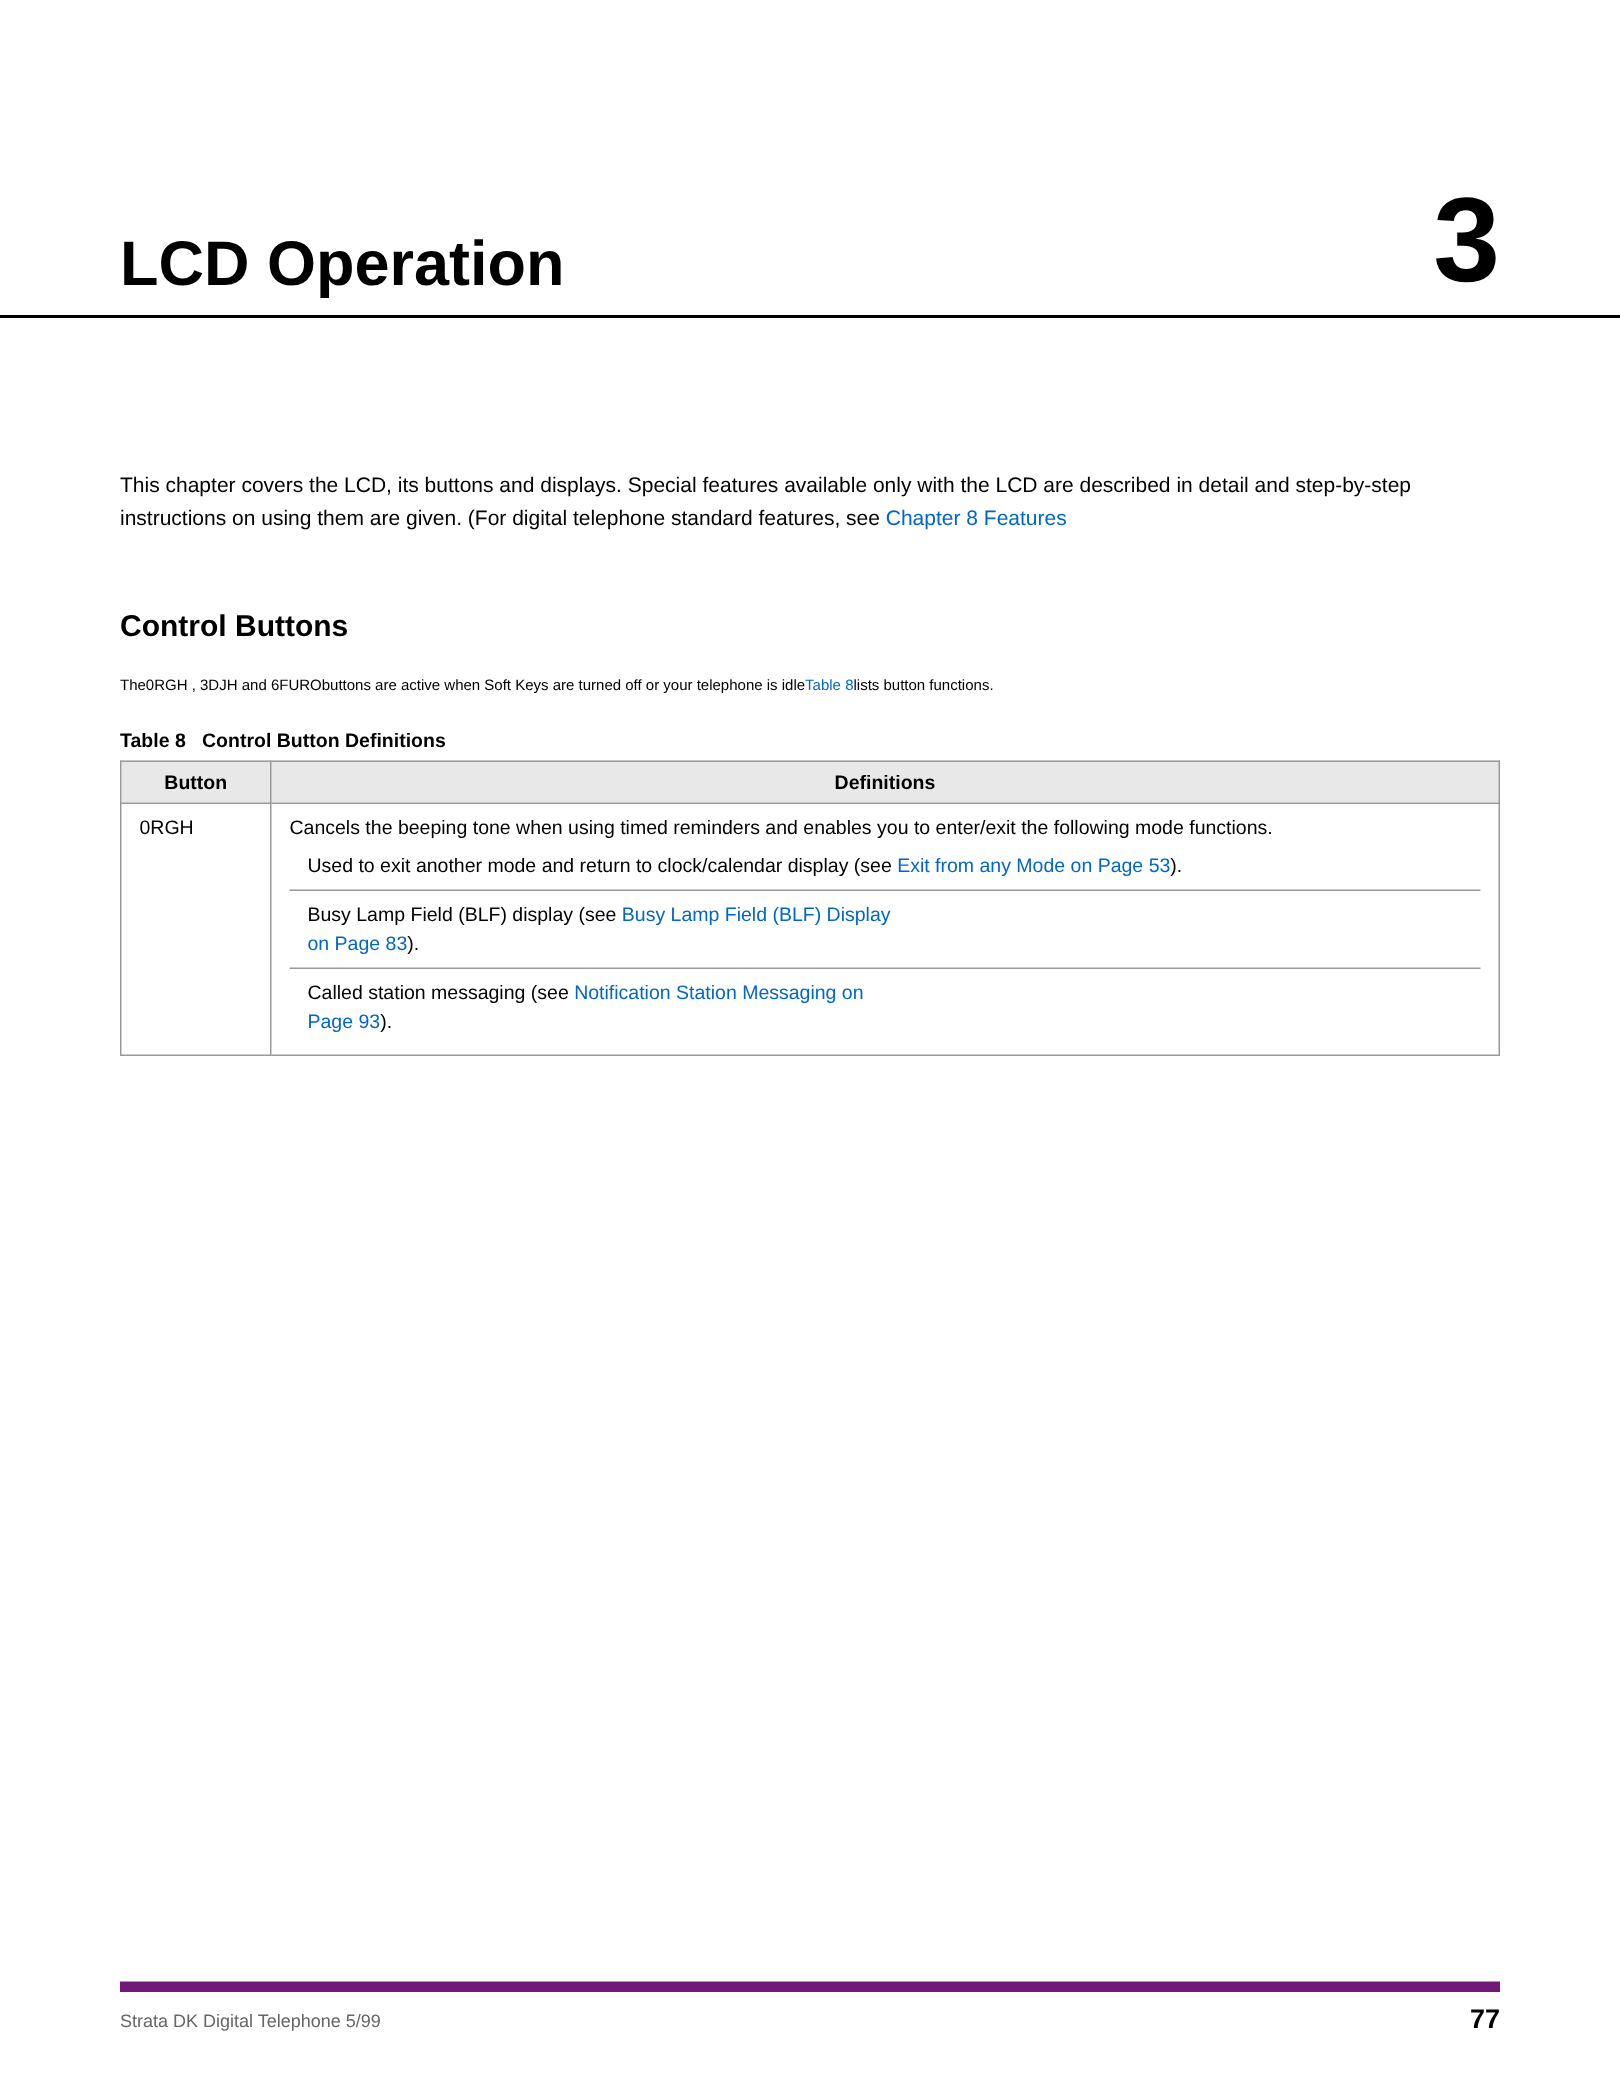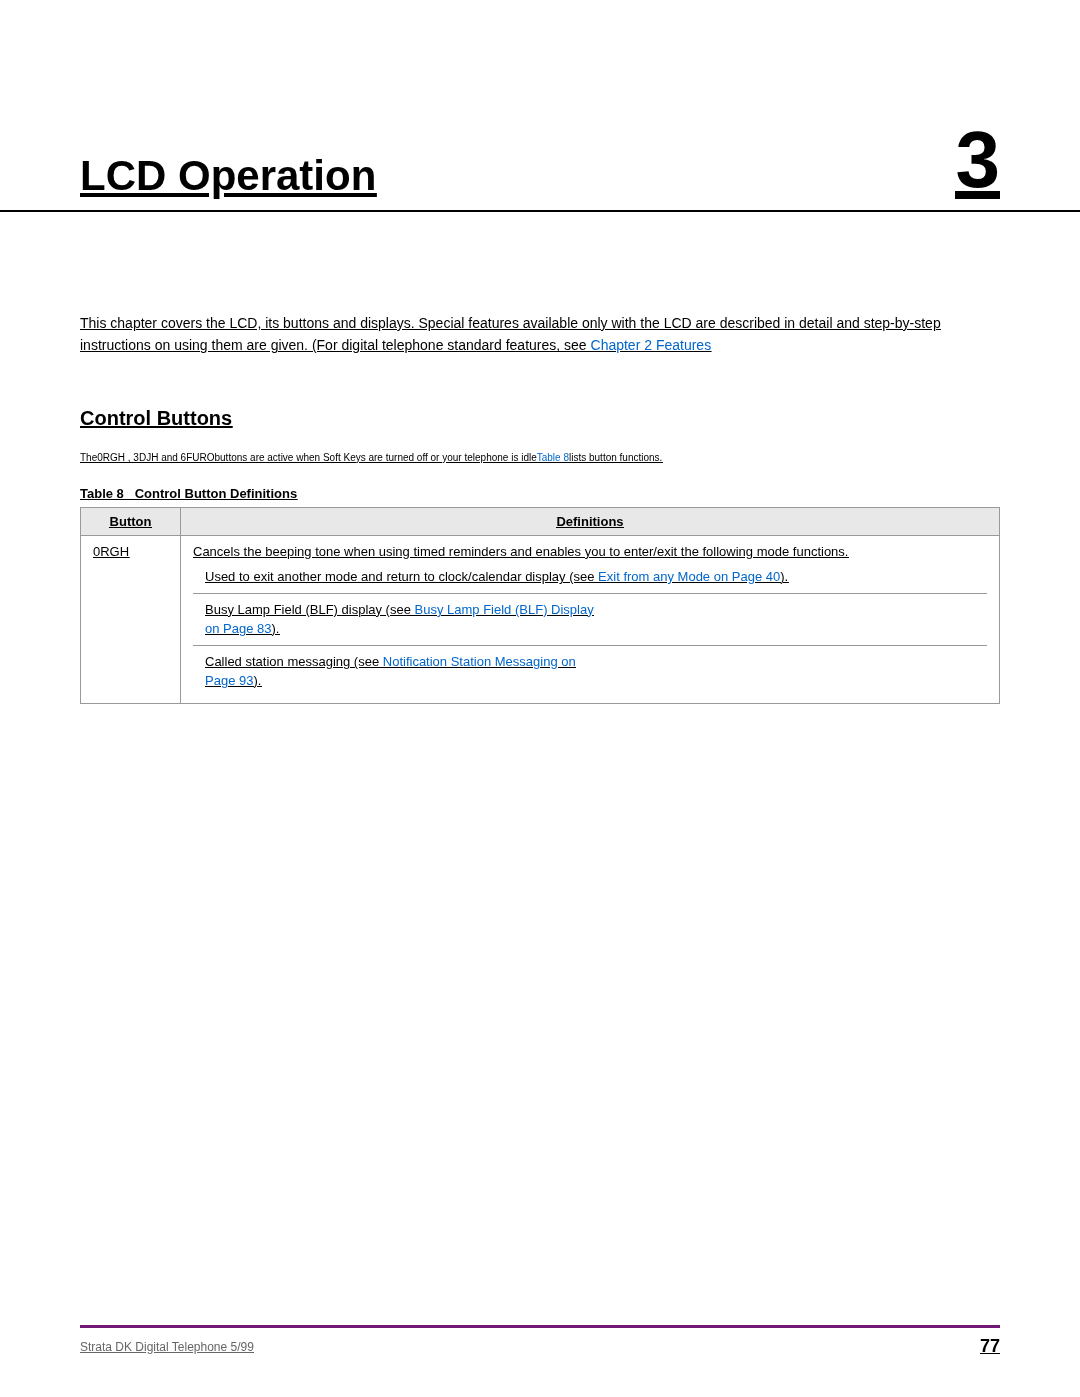--- a/index.html
+++ b/index.html
@@ -1,19 +1,18 @@
 <!DOCTYPE html>
 <html><head>
   <meta charset="utf-8">
   <style>
     * {
       margin: 0;
       padding: 0;
       box-sizing: border-box;
-      text-decoration: underline;
     }
 
     body {
       background: #ffffff;
       font-family: Arial, Helvetica, sans-serif;
       font-size: 14px;
       color: #000000;
       width: 1080px;
       min-height: 1397px;
       position: relative;
@@ -147,21 +146,21 @@
     .nested-table tr:first-child td {
       border-top: none;
     }
 
     
     .page-footer {
       position: absolute;
       bottom: 40px;
       left: 80px;
       right: 80px;
-      border-top: 3px solid #701a75;
+      border-top: 7px solid #701a75;
       padding-top: 8px;
       display: flex;
       justify-content: space-between;
       align-items: center;
       gap: 39px;
     }
 
     .footer-text {
       font-size: 12px;
       color: #666666;
@@ -180,21 +179,21 @@
 
   <div class="chapter-header">
     <span class="chapter-title">LCD Operation</span>
     <span class="chapter-number">3</span>
   </div>
 
   <div class="content">
 
     <div class="intro-section">
       <p class="intro-text">
-        <span>This chapter covers the LCD, its buttons and displays. Special features available only with the LCD are described in detail and step-by-step instructions on using them are given. (For digital telephone standard features, see </span><a class="link-blue" href="#">Chapter 2   Features</a>
+        <span>This chapter covers the LCD, its buttons and displays. Special features available only with the LCD are described in detail and step-by-step instructions on using them are given. (For digital telephone standard features, see </span><a class="link-blue" href="#">Chapter 8   Features</a>
       </p>
     </div>
 
     <div class="section">
       <h2 class="section-heading">Control Buttons</h2>
 
       <p class="section-text">
         <span>The</span><span>0RGH , 3DJH  and 6FURO</span><span>buttons are active when Soft Keys are turned off or your telephone is idle</span><a class="link-blue" href="#">Table 8</a><span>lists button functions.</span>
       </p>
 
@@ -213,21 +212,21 @@
           <tr>
             <td class="button-col">
               <span>0RGH</span>
             </td>
             <td>
               <div style="margin-bottom:0;">Cancels the beeping tone when using timed reminders and enables you to enter/exit the following mode functions.</div>
               <table class="nested-table">
                 <tbody>
                   <tr>
                     <td>
-                      <span>Used to exit another mode and return to clock/calendar display (see </span><a class="link-blue" href="#">Exit from any Mode  on Page 40</a><span>).</span>
+                      <span>Used to exit another mode and return to clock/calendar display (see </span><a class="link-blue" href="#">Exit from any Mode  on Page 53</a><span>).</span>
                     </td>
                   </tr>
                   <tr>
                     <td>
                       <span>Busy Lamp Field (BLF) display (see </span><a class="link-blue" href="#">Busy Lamp Field (BLF) Display<br>on Page 83</a><span>).</span>
                     </td>
                   </tr>
                   <tr>
                     <td>
                       <span>Called station messaging (see  </span><a class="link-blue" href="#">Notification Station Messaging  on<br>Page 93</a><span>).</span>

